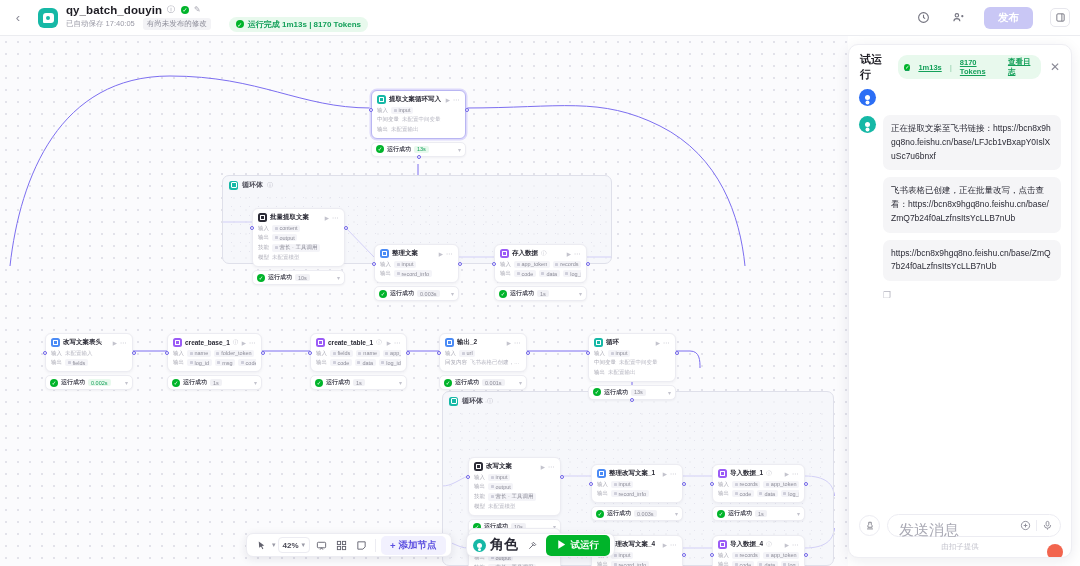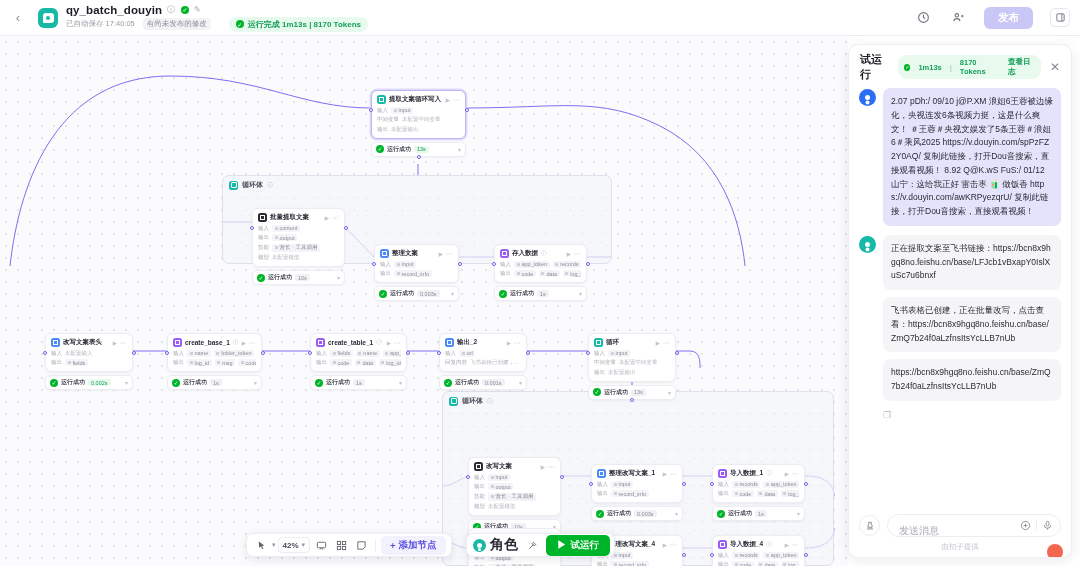--- a/index.html
+++ b/index.html
@@ -159,21 +159,21 @@
   
   .chat {
     position:absolute; top:44px; right:8px; width:224px; height:514px;
     background:#fff; border:1px solid #eeeef3; border-radius:10px;
     box-shadow:0 3px 14px rgba(30,30,60,.08); display:flex; flex-direction:column;
     overflow:hidden; z-index:35;
   }
   .chat-head { display:flex; align-items:center; gap:7px; padding:7px 9px 6px 11px; }
   .chat-title { font-size:11px; font-weight:bold; color:#1d1c23; }
   .chat-chip { display:flex; align-items:center; gap:8px; background:#e8f9ed;
-    border-radius:9px; padding:2px 6px; font-size:7.5px; color:#14a05a; font-weight:bold; }
+    border-radius:9px; padding:2px 6px; font-size:7.5px; color:#14a05a; font-weight:bold;text-decoration:underline; }
   .chat-chip .tick { width:7px; height:7px; border-radius:50%; background:#00b42a;
     display:flex; align-items:center; justify-content:center; color:#fff; font-size:5px; }
   .chat-chip .sep { color:#a8d9bb; }
   .chat-chip .log { color:#14a05a; }
   .chat-x { margin-left:auto; color:#8a8a96; font-size:12px; cursor:pointer;
     line-height:1; padding:0 2px; }
   .chat-body { flex:1; overflow:hidden; padding:0 10px 4px 10px; position:relative; }
   .msg-row { display:flex; gap:7px; margin-bottom:9px; align-items:flex-start; }
   .avatar { width:17px; height:17px; border-radius:50%; background:#16b8a6; flex:none;
     display:flex; align-items:center; justify-content:center; margin-top:1px; }
@@ -190,21 +190,21 @@
   .cfg-pill { display:inline-flex; align-items:center; gap:5px; border:1px solid #ececf2;
     border-radius:11px; padding:3px 9px; font-size:8.5px; color:#4b4b57; cursor:pointer;
     margin:0 auto 7px; }
   .cfg-pill .sld { color:#9a9aa6; font-size:8px; }
   .input-row { display:flex; align-items:center; gap:7px; }
   .stamp { width:21px; height:21px; border:1px solid #ececf2; border-radius:50%;
     display:flex; align-items:center; justify-content:center; color:#73737f; cursor:pointer; }
   .stamp svg { width:10px; height:10px; }
   .inp { flex:1; height:23px; border:1px solid #ececf2; border-radius:12px;
     display:flex; align-items:center; padding:0 7px 0 11px; gap:5px; }
-  .inp .ph { font-size:10px; color:#a9a9b4; flex:1;margin-top:10px; }
+  .inp .ph { font-size:15px; color:#a9a9b4; flex:1;margin-top:10px; }
   .inp .plus, .inp .mic { color:#8a8a96; font-size:10px; cursor:pointer; display:flex; }
   .inp .vl { width:1px; height:11px; background:#ececf2; }
   .powered { text-align:center; font-size:7.5px; color:#c2c2cc; margin-top:5px; }
   .float-btn { position:absolute; right:8px; bottom:-3px; width:16px; height:16px;
     border-radius:50%; background:#f2654e; z-index:36; }
 </style>
 </head>
 <body>
 
 <div class="topbar">
@@ -827,24 +827,20 @@
       <span>1m13s</span>
       <span class="sep">|</span>
       <span>8170 Tokens</span>
       <span class="log">查看日志</span>
     </span>
     <span class="chat-x">✕</span>
   </div>
   <div class="chat-body" id="chat-body">
       <div class="msg-row">
         <span class="avatar blue"></span>
-    <div class="bubbles">
-          <div class="bubble-msg purple">2.07 pDh:/ 09/10 j@P.XM 浪姐6王蓉被边缘化，央视连发6条视频力挺，这是什么爽文！ ＃王蓉＃央视文娱发了5条王蓉＃浪姐6＃乘风2025 https://v.douyin.com/spPzFZ2Y0AQ/ 复制此链接，打开Dou音搜索，直接观看视频！
-8.92 Q@K.wS FuS:/ 01/12 山宁：这给我正好 雷击枣 🧃 做饭香 https://v.douyin.com/awKRPyezqrU/ 复制此链接，打开Dou音搜索，直接观看视频！</div>
-        </div>
       </div>
       <div class="msg-row">
         <span class="avatar "></span>
     <div class="bubbles">
           <div class="bubble-msg gray">正在提取文案至飞书链接：https://bcn8x9hgq8no.feishu.cn/base/LFJcb1vBxapY0IslXuSc7u6bnxf</div>
           <div class="bubble-msg gray">飞书表格已创建，正在批量改写，点击查看：https://bcn8x9hgq8no.feishu.cn/base/ZmQ7b24f0aLzfnsItsYcLLB7nUb</div>
           <div class="bubble-msg gray">https://bcn8x9hgq8no.feishu.cn/base/ZmQ7b24f0aLzfnsItsYcLLB7nUb</div>
         </div>
       </div>
       <div class="copy-ic">❐</div>

